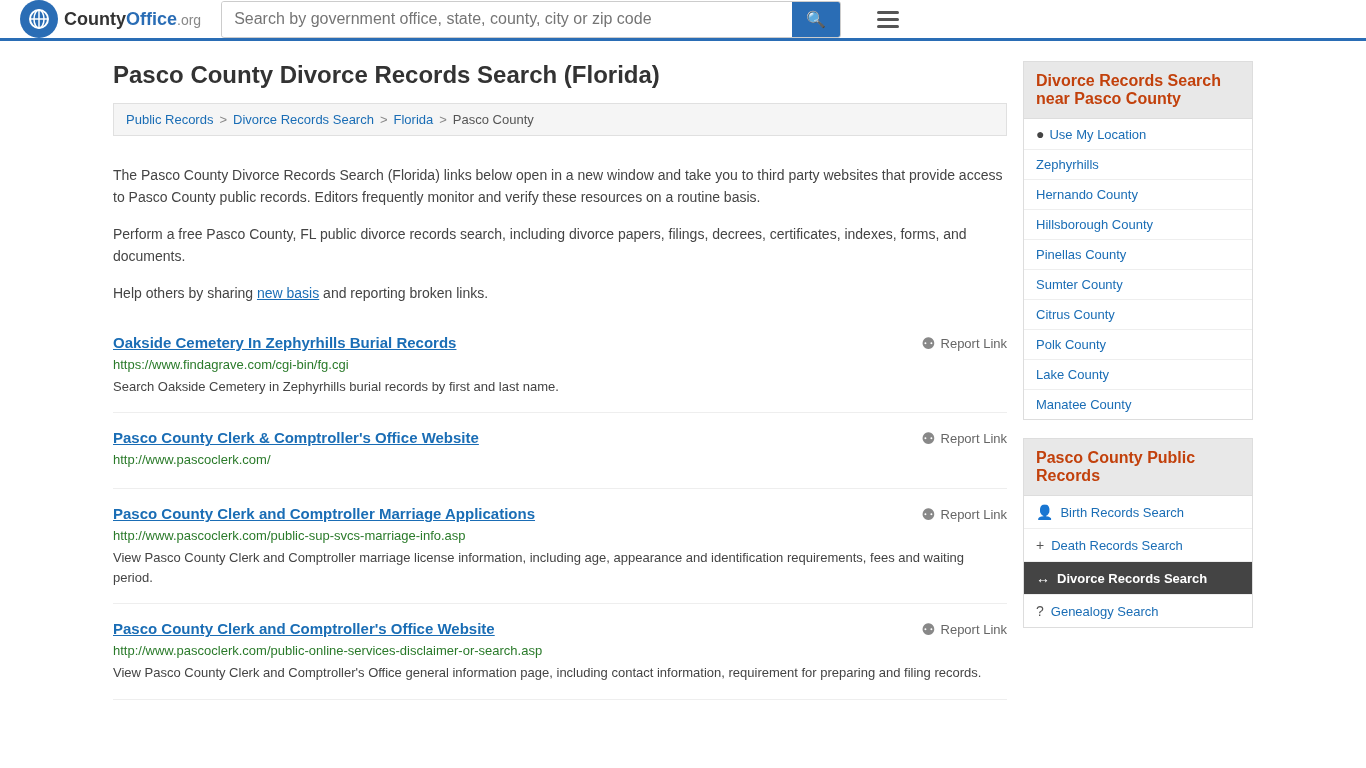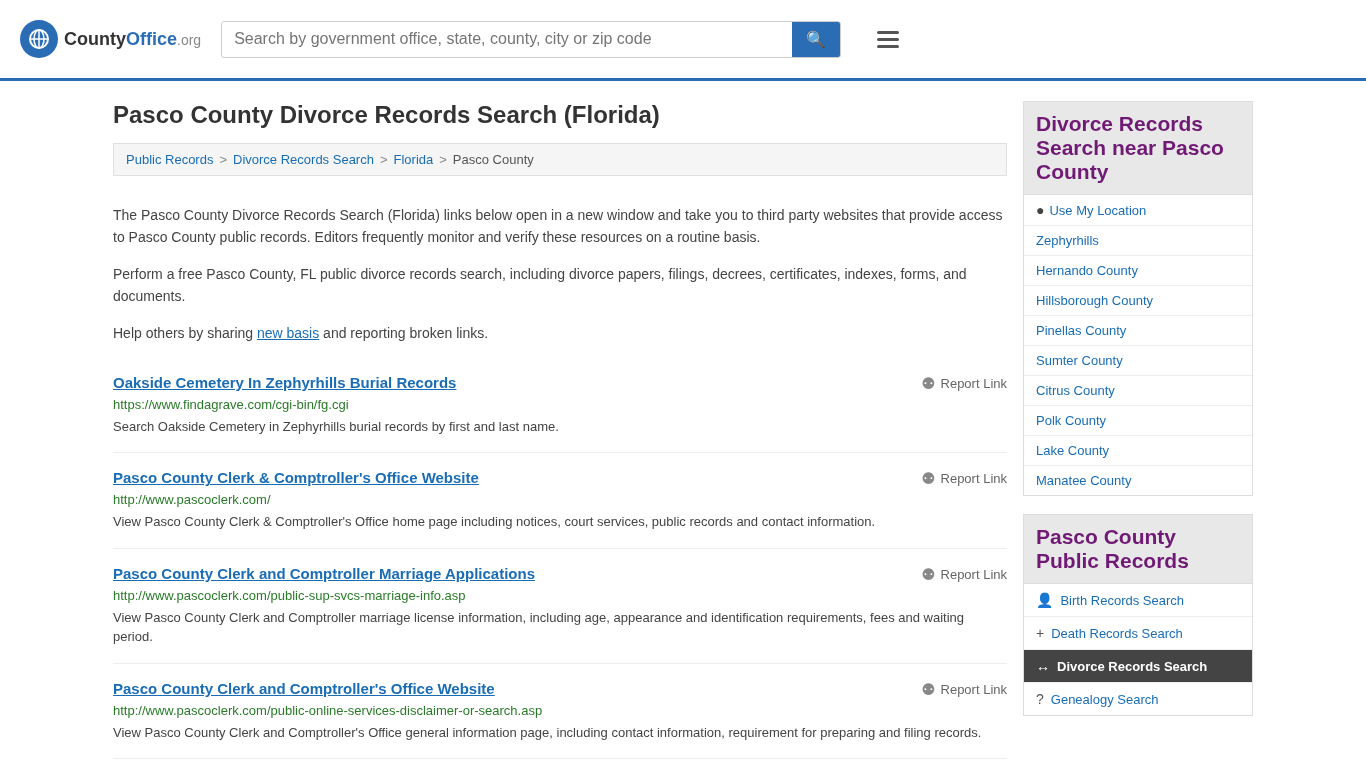--- a/index.html
+++ b/index.html
@@ -2,21 +2,21 @@
 <html><head>
   <meta charset="utf-8">
   <style>
     * { box-sizing: border-box; margin: 0; padding: 0; }
     body { font-family: Arial, sans-serif; font-size: 14px; color: #333; background: #fff; }
 
     
     #header {
       background: #fff;
       border-bottom: 3px solid #2a6db5;
-      padding: 20px 20px;
+      padding: 0 20px;
       display: flex;
       align-items: center;
       gap: 20px;
     }
     #logo-area {
       display: flex;
       align-items: center;
       gap: 6px;
       text-decoration: none;
     }
@@ -178,23 +178,23 @@
       line-height: 1.5;
     }
 
     
     .sidebar-section {
       margin-bottom: 18px;
     }
     .sidebar-header {
       background: #e8e8e8;
       padding: 10px 12px;
-      font-size: 21px;
-      font-weight: bold;
-      color: #701a75;
+      font-size: 16px;
+      font-weight: bold;
+      color: #c2410c;
       margin-bottom: 0;
       border: 1px solid #ddd;
       border-bottom: none;
     }
     .sidebar-list {
       border: 1px solid #ddd;
       list-style: none;
     }
     .sidebar-list li {
       padding: 7px 12px;
@@ -312,21 +312,20 @@
   </div>
         <div class="result-item">
     <div class="result-header">
       <a class="result-title">Pasco County Clerk &amp; Comptroller's Office Website</a>
       <span class="report-link">
         <span class="report-icon">⚉</span>
         <span>Report Link</span>
       </span>
     </div>
     <div class="result-url">http://www.pascoclerk.com/</div>
-    <div class="result-desc">View Pasco County Clerk &amp; Comptroller's Office home page including notices, court services, public records and contact information.</div>
   </div>
         <div class="result-item">
     <div class="result-header">
       <a class="result-title">Pasco County Clerk and Comptroller Marriage Applications</a>
       <span class="report-link">
         <span class="report-icon">⚉</span>
         <span>Report Link</span>
       </span>
     </div>
     <div class="result-url">http://www.pascoclerk.com/public-sup-svcs-marriage-info.asp</div>

